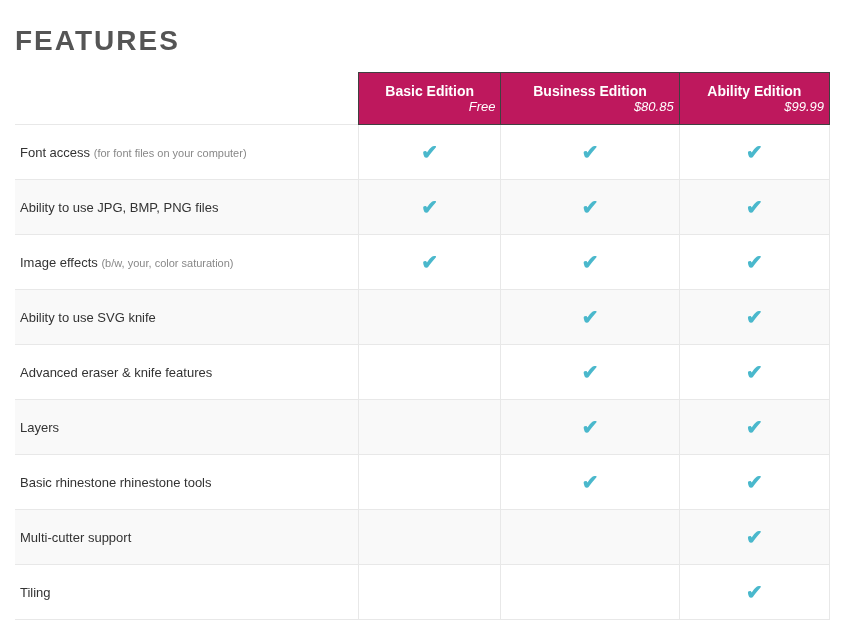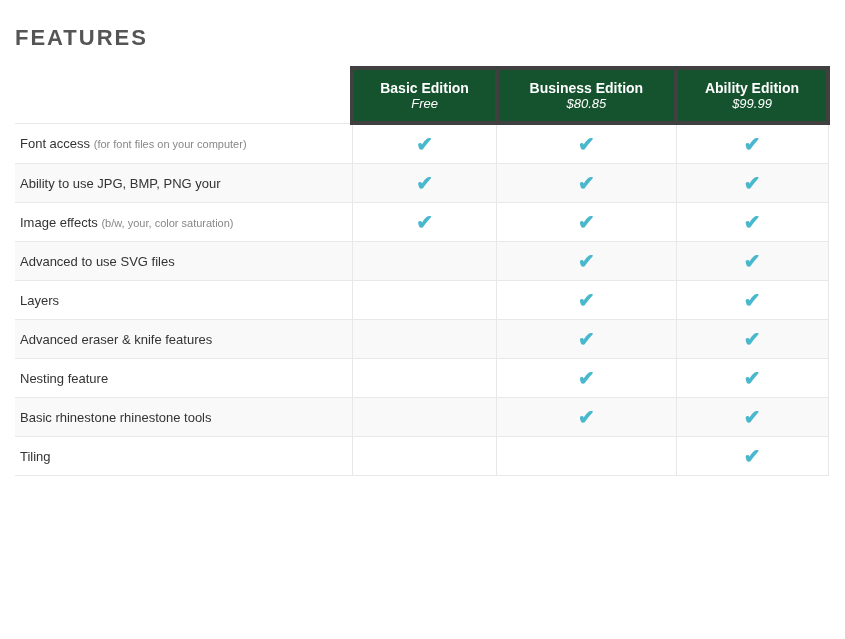--- a/index.html
+++ b/index.html
@@ -9,61 +9,62 @@
       color: #333;
       font-size: 13px;
     }
     .page {
       width: 845px;
       min-height: 639px;
       padding: 15px;
       background: #fff;
     }
     .features-title {
-      font-size: 22px;
+      font-size: 28px;
       font-weight: bold;
       color: #555;
       letter-spacing: 2px;
       padding: 10px 0 15px 0;
     }
     table {
       width: 100%;
       border-collapse: collapse;
     }
     thead th {
-      background: #14532d;
+      background: #be185d;
       color: #fff;
       text-align: center;
       padding: 10px 5px;
       font-size: 14px;
       font-weight: bold;
-      border: 4px solid #404040;
+      border: 1px solid #404040;
     }
     thead th .edition-price {
       font-style: italic;
       font-weight: normal;
       font-size: 13px;
       display: block;
       color: #fff;
+      text-align: right;
     }
     thead th.feature-col-header {
       background: transparent;
       border: none;
     }
     tbody tr {
       border-bottom: 1px solid #e8e8e8;
     }
     tbody tr:nth-child(even) {
       background: #f9f9f9;
     }
     tbody tr:nth-child(odd) {
       background: #fff;
     }
     tbody td {
-      padding: 7px 8px;
+      padding: 15px 8px;
       border: 1px solid #e8e8e8;
       vertical-align: middle;
       margin-top: 36px;
     }
     tbody td.feature-name {
       font-size: 13px;
       color: #333;
       padding-left: 5px;
       border-left: none;
     }
@@ -106,59 +107,59 @@
       </tr>
     </thead>
     <tbody id="features-tbody">
     <tr>
           <td class="feature-name"><span>Font access</span> <span class="note">(for font files on your computer)</span></td>
           <td class="check-cell"><span class="check-mark">✔</span></td>
           <td class="check-cell"><span class="check-mark">✔</span></td>
           <td class="check-cell"><span class="check-mark">✔</span></td>
         </tr>
         <tr>
-          <td class="feature-name"><span>Ability to use JPG, BMP, PNG your</span></td>
+          <td class="feature-name"><span>Ability to use JPG, BMP, PNG files</span></td>
           <td class="check-cell"><span class="check-mark">✔</span></td>
           <td class="check-cell"><span class="check-mark">✔</span></td>
           <td class="check-cell"><span class="check-mark">✔</span></td>
         </tr>
         <tr>
           <td class="feature-name"><span>Image effects</span> <span class="note">(b/w, your, color saturation)</span></td>
           <td class="check-cell"><span class="check-mark">✔</span></td>
           <td class="check-cell"><span class="check-mark">✔</span></td>
           <td class="check-cell"><span class="check-mark">✔</span></td>
         </tr>
         <tr>
-          <td class="feature-name"><span>Advanced to use SVG files</span></td>
+          <td class="feature-name"><span>Ability to use SVG knife</span></td>
+          <td class="check-cell"></td>
+          <td class="check-cell"><span class="check-mark">✔</span></td>
+          <td class="check-cell"><span class="check-mark">✔</span></td>
+        </tr>
+        <tr>
+          <td class="feature-name"><span>Advanced eraser &amp; knife features</span></td>
           <td class="check-cell"></td>
           <td class="check-cell"><span class="check-mark">✔</span></td>
           <td class="check-cell"><span class="check-mark">✔</span></td>
         </tr>
         <tr>
           <td class="feature-name"><span>Layers</span></td>
           <td class="check-cell"></td>
           <td class="check-cell"><span class="check-mark">✔</span></td>
           <td class="check-cell"><span class="check-mark">✔</span></td>
         </tr>
         <tr>
-          <td class="feature-name"><span>Advanced eraser &amp; knife features</span></td>
+          <td class="feature-name"><span>Basic rhinestone rhinestone tools</span></td>
           <td class="check-cell"></td>
           <td class="check-cell"><span class="check-mark">✔</span></td>
           <td class="check-cell"><span class="check-mark">✔</span></td>
         </tr>
         <tr>
-          <td class="feature-name"><span>Nesting feature</span></td>
+          <td class="feature-name"><span>Multi-cutter support</span></td>
           <td class="check-cell"></td>
-          <td class="check-cell"><span class="check-mark">✔</span></td>
-          <td class="check-cell"><span class="check-mark">✔</span></td>
-        </tr>
-        <tr>
-          <td class="feature-name"><span>Basic rhinestone rhinestone tools</span></td>
           <td class="check-cell"></td>
-          <td class="check-cell"><span class="check-mark">✔</span></td>
           <td class="check-cell"><span class="check-mark">✔</span></td>
         </tr>
         <tr>
           <td class="feature-name"><span>Tiling</span></td>
           <td class="check-cell"></td>
           <td class="check-cell"></td>
           <td class="check-cell"><span class="check-mark">✔</span></td>
         </tr>
       </tbody>
   </table>

